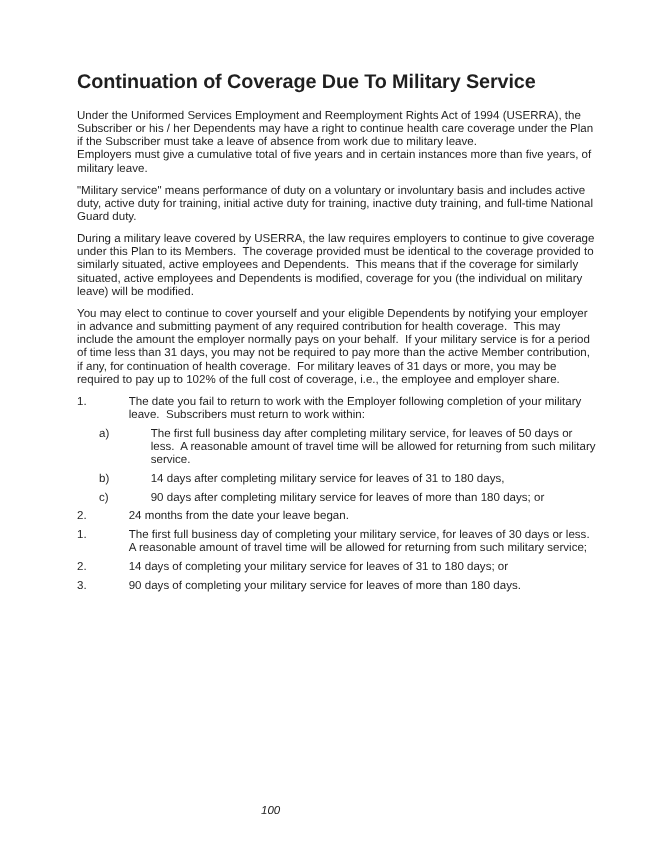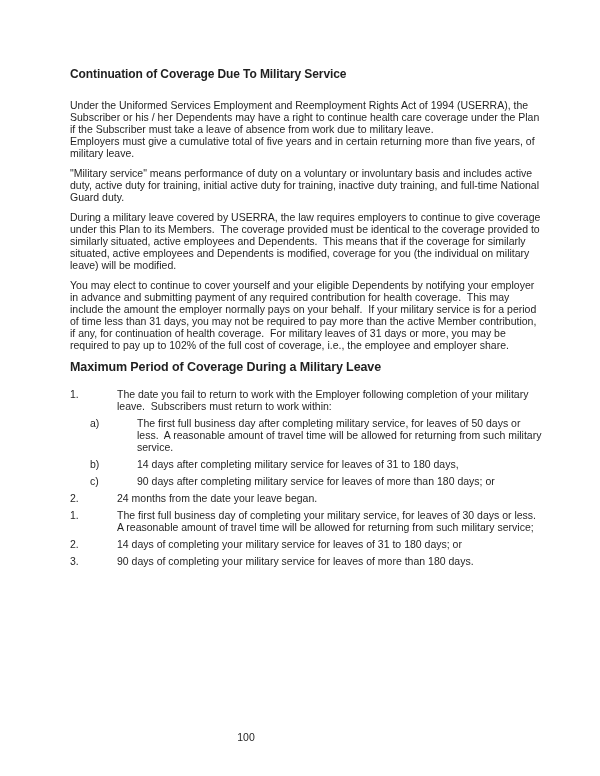--- a/index.html
+++ b/index.html
@@ -16,21 +16,21 @@
   }
   .page {
     position: relative;
     box-sizing: border-box;
     width: 600px;
     height: 776px;
     padding: 66px 58px 0 70px;
     background: #ffffff;
   }
   h1.doc-title {
-    font-size: 12px;
+    font-size: 18px;
     line-height: 17px;
     font-weight: bold;
     letter-spacing: -0.1px;
     margin: 0 0 16px 0;
   }
   h2.sec-heading {
     font-size: 12.5px;
     line-height: 15px;
     font-weight: bold;
     letter-spacing: -0.1px;
@@ -66,40 +66,40 @@
     margin-left: 29px;
   }
   .pagenum {
     position: absolute;
     bottom: 33px;
     left: 0;
     width: 492px;
     text-align: center;
     font-size: 10.5px;
     line-height: 12px;
+    font-style: italic;
   }
 </style>
 </head>
 <body>
 
 <div class="page">
 
   <h1 class="doc-title">Continuation of Coverage Due To Military Service</h1>
 
   <p class="para tight">Under the Uniformed Services Employment and Reemployment Rights Act of 1994 (USERRA), the Subscriber or his / her Dependents may have a right to continue health care coverage under the Plan if the Subscriber must take a leave of absence from work due to military leave.</p>
-  <p class="para">Employers must give a cumulative total of five years and in certain returning more than five years, of military leave.</p>
+  <p class="para">Employers must give a cumulative total of five years and in certain instances more than five years, of military leave.</p>
 
   <p class="para">"Military service" means performance of duty on a voluntary or involuntary basis and includes active duty, active duty for training, initial active duty for training, inactive duty training, and full-time National Guard duty.</p>
 
   <p class="para">During a military leave covered by USERRA, the law requires employers to continue to give coverage under this Plan to its Members.  The coverage provided must be identical to the coverage provided to similarly situated, active employees and Dependents.  This means that if the coverage for similarly situated, active employees and Dependents is modified, coverage for you (the individual on military leave) will be modified.</p>
 
   <p class="para">You may elect to continue to cover yourself and your eligible Dependents by notifying your employer in advance and submitting payment of any required contribution for health coverage.  This may include the amount the employer normally pays on your behalf.  If your military service is for a period of time less than 31 days, you may not be required to pay more than the active Member contribution, if any, for continuation of health coverage.  For military leaves of 31 days or more, you may be required to pay up to 102% of the full cost of coverage, i.e., the employee and employer share.</p>
 
 
-  <h2 class="sec-heading">Maximum Period of Coverage During a Military Leave</h2>
 
 
   <div class="list">
     <div class="li l1">
       <span class="marker">1.</span>
       <span class="litext">The date you fail to return to work with the Employer following completion of your military leave.  Subscribers must return to work within:</span>
     </div>
     <div class="li l2">
       <span class="marker">a)</span>
       <span class="litext">The first full business day after completing military service, for leaves of 50 days or less.  A reasonable amount of travel time will be allowed for returning from such military service.</span>

